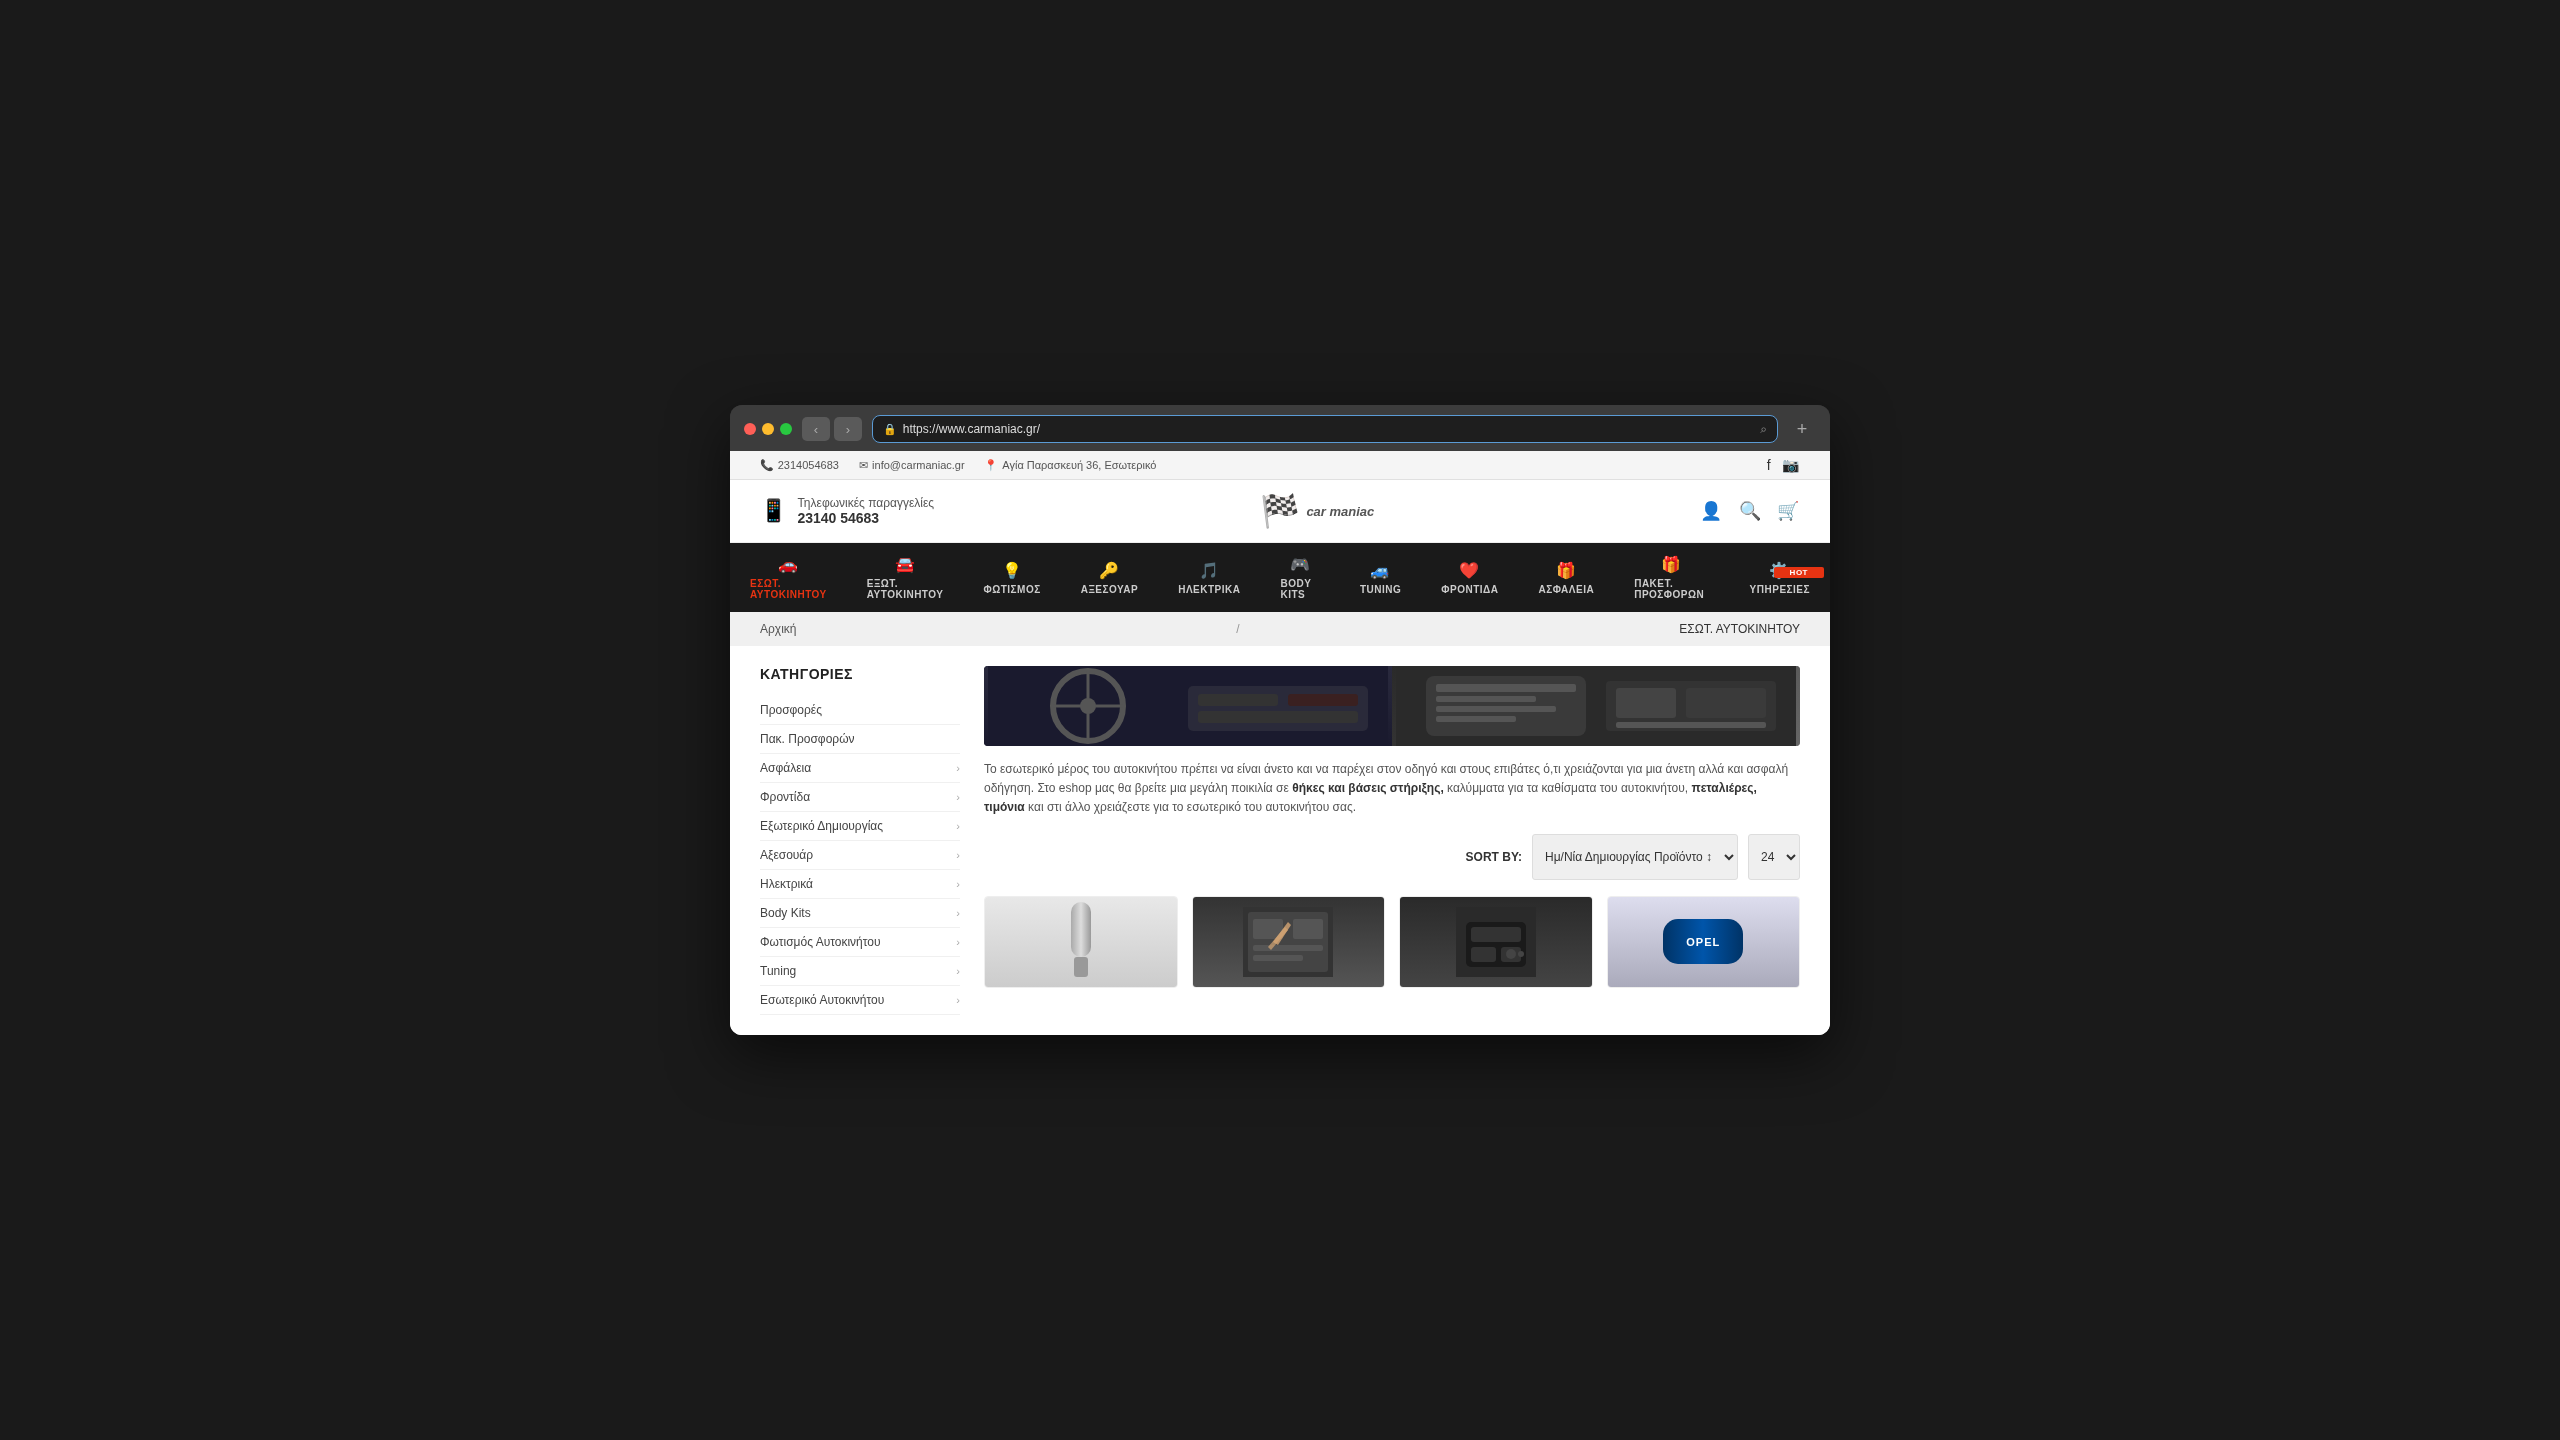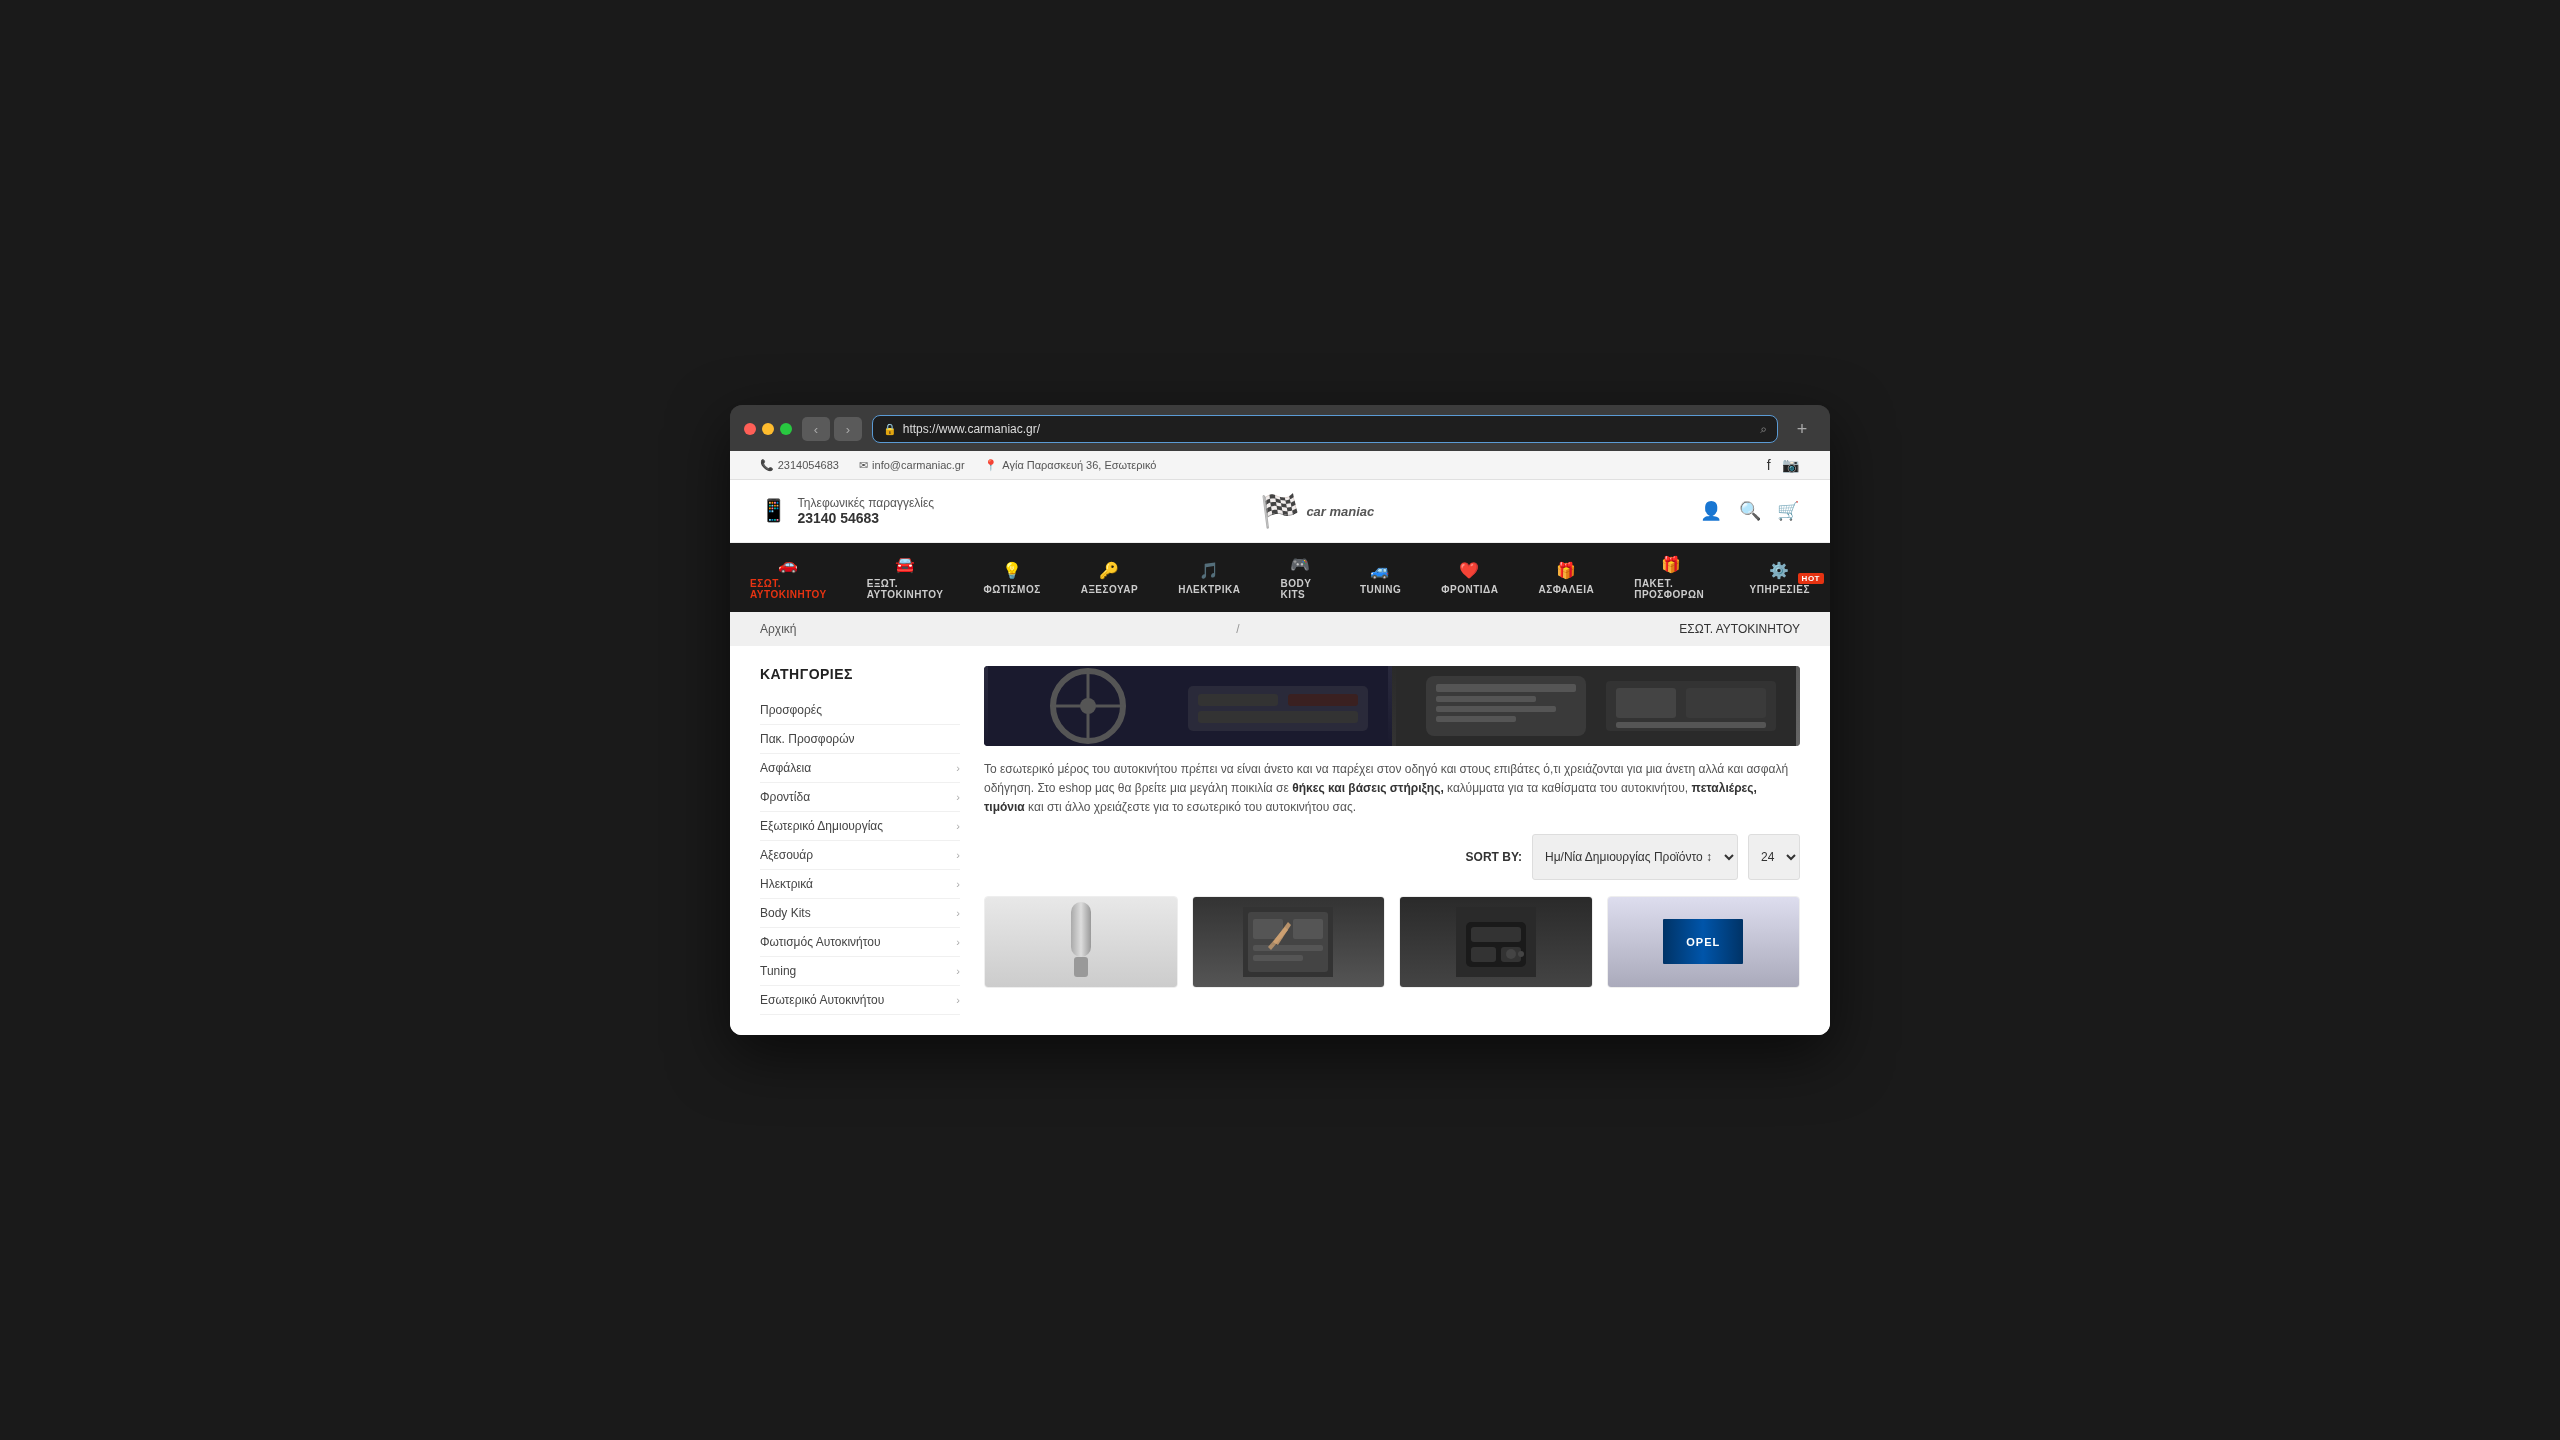--- a/index.html
+++ b/index.html
@@ -138,24 +138,24 @@
       gap: 4px;
       text-transform: uppercase;
       position: relative;
     }
     .nav-item.active { color: #e63312; }
     .nav-icon { font-size: 16px; }
     .nav-hot-badge {
       background: #e63312;
       color: #fff;
       font-size: 8px;
-      padding: 1px 4px;
+      padding: 1px 16px;
       border-radius: 2px;
       position: absolute;
-      top: 24px;
+      top: 18px;
       right: 6px;
       font-weight: bold;
     }
     .breadcrumb {
       background: #f0f0f0;
       padding: 10px 30px;
       font-size: 12px;
       color: #555;
       display: flex;
       gap: 8px;
@@ -281,21 +281,21 @@
     }
     .product-img-3 {
       background: linear-gradient(180deg, #2a2a2a 0%, #444 100%);
     }
     .product-img-4 {
       background: linear-gradient(180deg, #dde 0%, #aab 100%);
     }
     .opel-box {
       width: 80px; height: 45px;
       background: linear-gradient(90deg, #003366 0%, #0055aa 50%, #003366 100%);
-      border-radius: 1px;
+      border-radius: 15px;
       display: flex;
       align-items: center;
       justify-content: center;
       color: #fff;
       font-size: 11px;
       font-weight: bold;
       letter-spacing: 1px;
     }
     .logo-container {
       display: flex;

